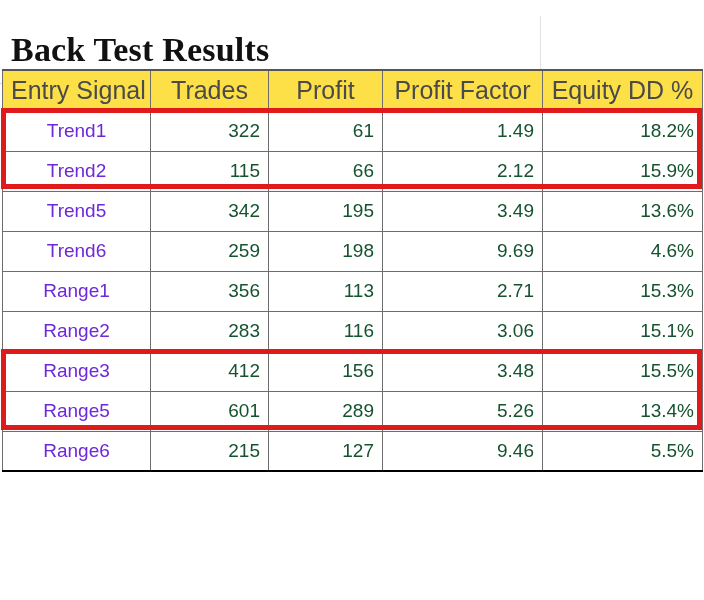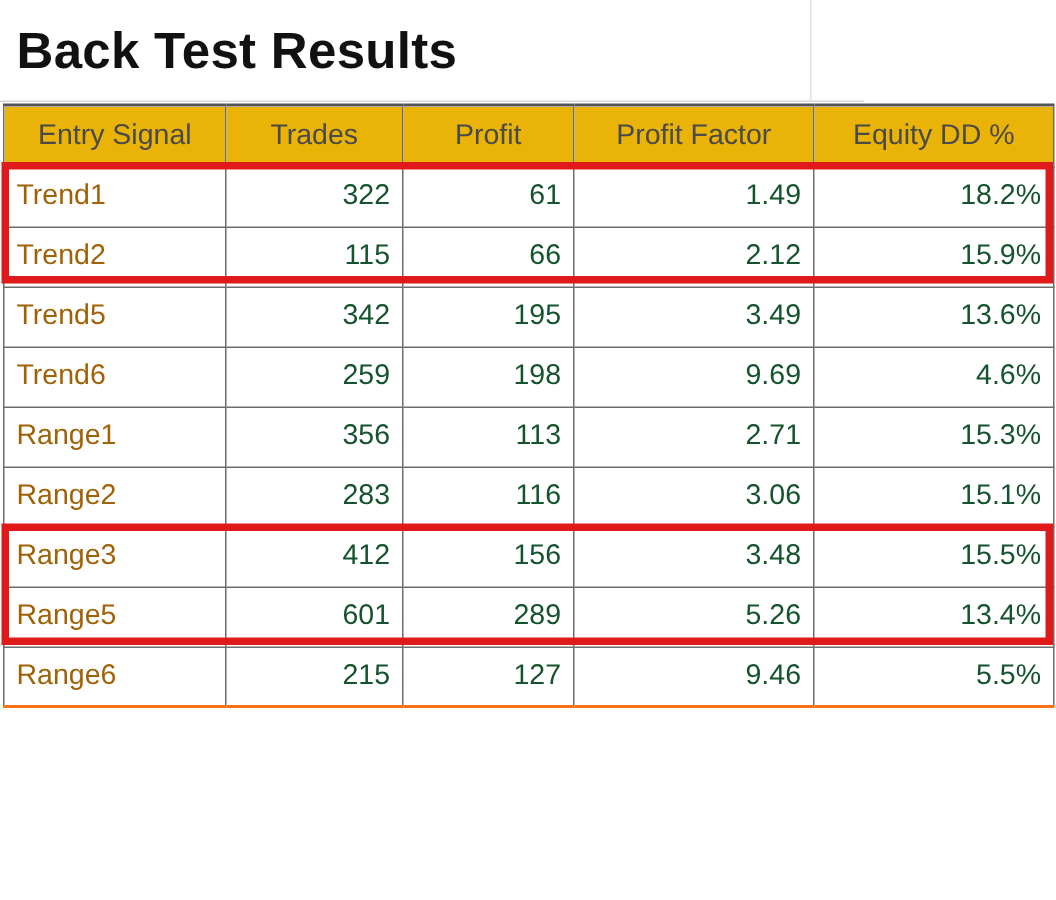--- a/index.html
+++ b/index.html
@@ -20,25 +20,26 @@
     width: 704px;
     height: 600px;
     background: #ffffff;
     box-sizing: border-box;
   }
 
   
   .title-band {
     position: absolute;
     left: 0;
-    top: 0;
+    top: 16px;
     width: 576px;
     height: 68px;
     box-sizing: border-box;
     border-bottom: 1px solid #d8d8d8;
+    font-family: Liberation Serif, serif;
   }
   .title-cell-divider {
     position: absolute;
     left: 540px;
     top: 0;
     width: 1px;
     height: 68px;
     background: #e2e2e2;
   }
   .page-title {
@@ -75,44 +76,44 @@
     height: 40px;
     box-sizing: border-box;
     border: 1px solid #6d6d6d;
     padding: 0 8px;
     font-weight: normal;
     overflow: hidden;
     white-space: nowrap;
   }
 
   table.results thead th {
-    background: #eab308;
+    background: #fde047;
     text-align: center;
     color: #4a4a4a;
-    font-size: 19px;
+    font-size: 25px;
     border-top: 2px solid #555555;
     border-bottom: 1px solid #6d6d6d;
     height: 41px;
   }
 
   table.results tbody td {
     background: #ffffff;
   }
   td.cell-label {
-    text-align: left;
+    text-align: center;
     padding-left: 7px;
-    color: #a16207;
+    color: #6d28d9;
   }
   td.cell-num {
     text-align: right;
     padding-right: 7px;
     color: #14532d;
   }
   table.results tbody tr:last-child td {
-    border-bottom: 2px solid #f97316;
+    border-bottom: 2px solid #000000;
   }
 
   
   .highlight-box {
     position: absolute;
     border: 5px solid #e01a1a;
     box-sizing: border-box;
     pointer-events: none;
     z-index: 5;
   }

